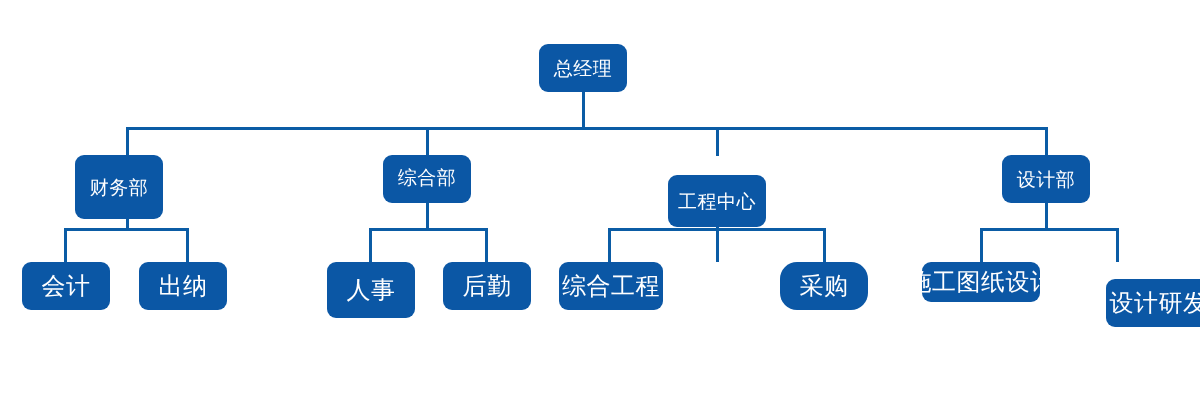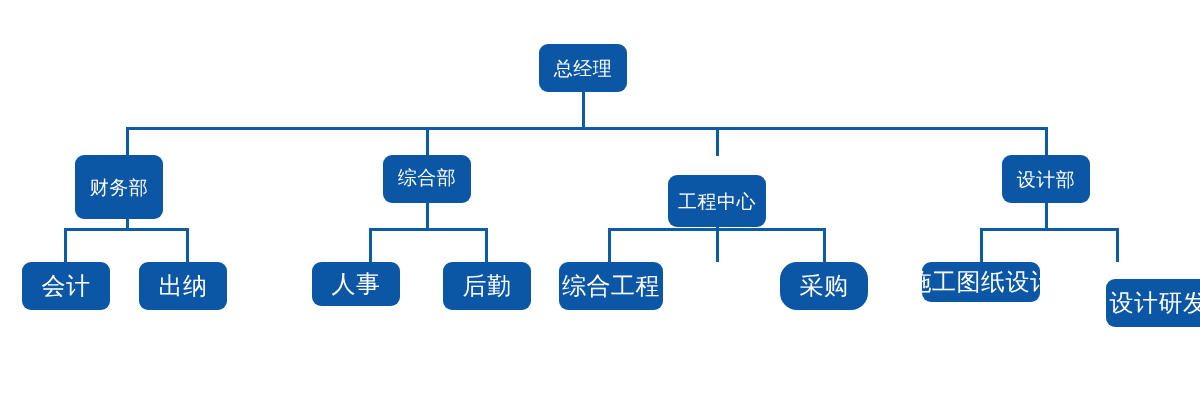--- a/index.html
+++ b/index.html
@@ -95,21 +95,21 @@
   <div class="connector h" style="left:981px; top:228px; width:138px;"></div>
   <div class="connector v" style="left:980px; top:228px; height:34px;"></div>
   <div class="connector v" style="left:1116px; top:228px; height:34px;"></div>
 
   <div class="node level-2" style="left:22px; top:262px; width:88px; height:48px;">
     <span>会计</span>
   </div>
   <div class="node level-2" style="left:139px; top:262px; width:88px; height:48px;">
     <span>出纳</span>
   </div>
-  <div class="node level-2" style="left:312px; top:262px; width:88px; height:44px;">
+  <div class="node level-2" style="left:327px; top:262px; width:88px; height:56px;">
     <span>人事</span>
   </div>
   <div class="node level-2" style="left:443px; top:262px; width:88px; height:48px;">
     <span>后勤</span>
   </div>
   <div class="node level-2" style="left:559px; top:262px; width:104px; height:48px;">
     <span>综合工程</span>
   </div>
   <div class="node level-2" style="left:780px; top:262px; width:88px; height:48px;border-radius:17px;">
     <span>采购</span>

